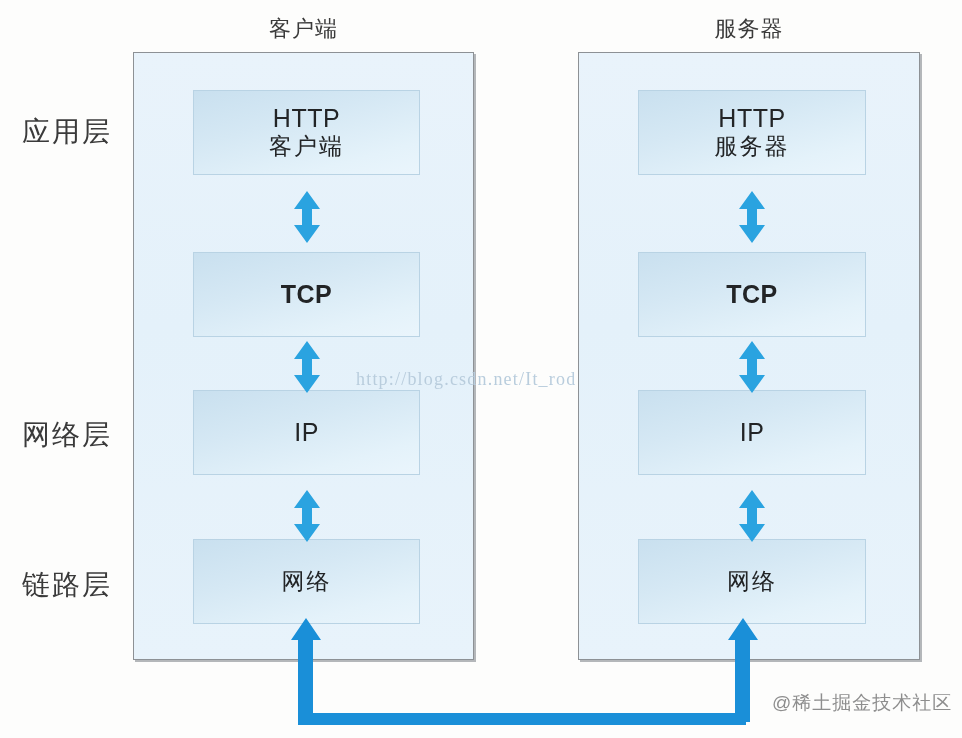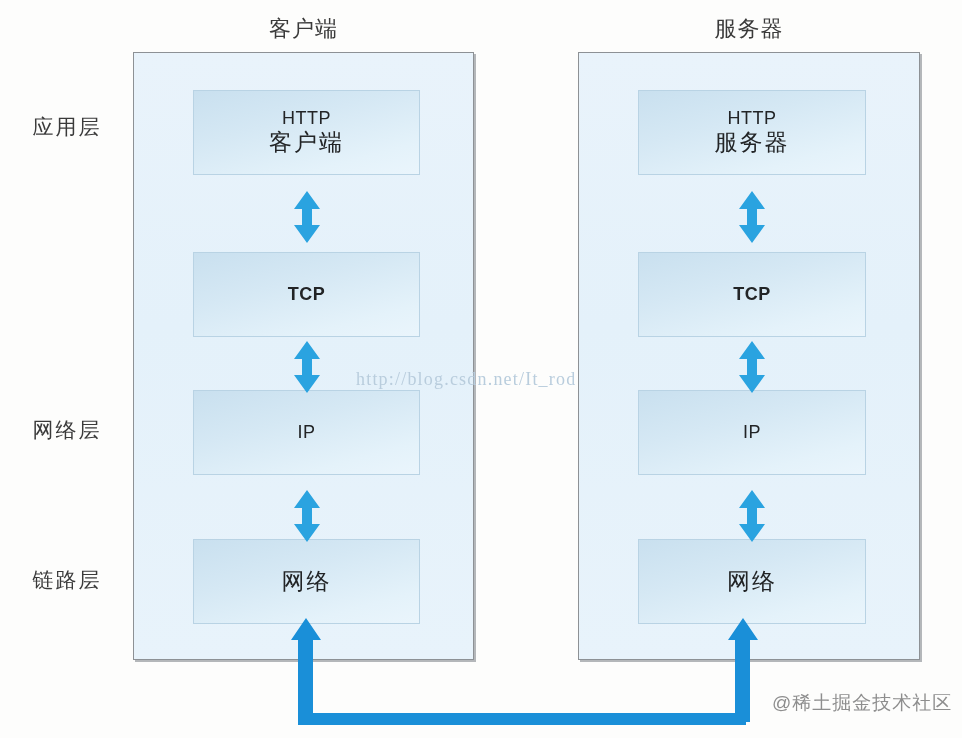--- a/index.html
+++ b/index.html
@@ -29,21 +29,21 @@
     text-align: center;
   }
   #title-client { left: 133px; width: 341px; top: 14px; }
   #title-server { left: 578px; width: 342px; top: 14px; }
 
   
   .layer-label {
     position: absolute;
     left: 8px;
     width: 118px;
-    font-size: 21px;
+    font-size: 28px;
     color: #3a3a3a;
     letter-spacing: 2px;
     text-align: center;
     white-space: nowrap;
   }
 
   
   .host-box {
     position: absolute;
     top: 52px;
@@ -71,21 +71,21 @@
     content: "";
     position: absolute;
     left: 6px;
     top: 6px;
     width: 100%;
     height: 100%;
     background: #8c9296;
     z-index: -1;
   }
   .proto-line-latin {
-    font-size: 18px;
+    font-size: 25px;
     letter-spacing: 0.5px;
     line-height: 1.15;
   }
   .proto-line-cjk {
     font-size: 23px;
     letter-spacing: 2px;
     line-height: 1.2;
   }
 
   

